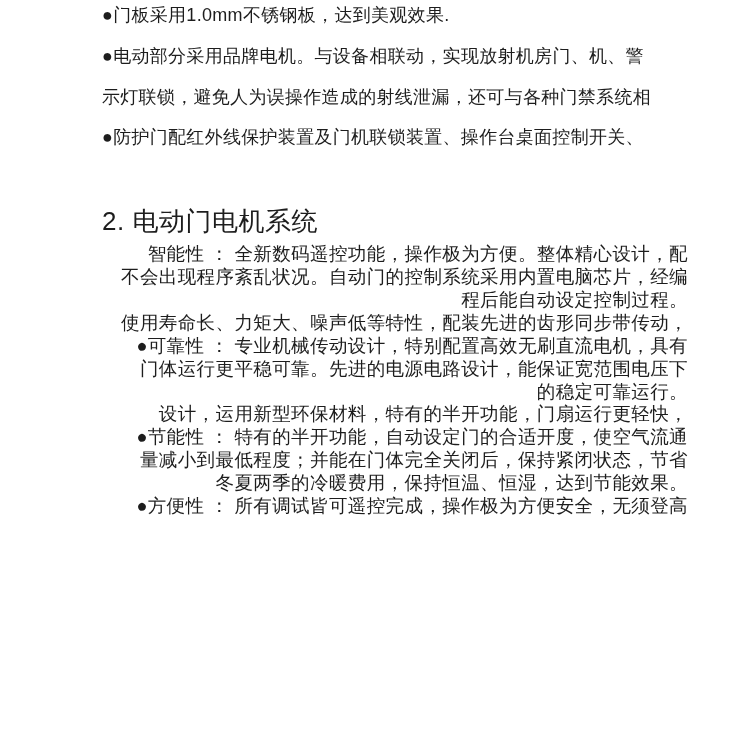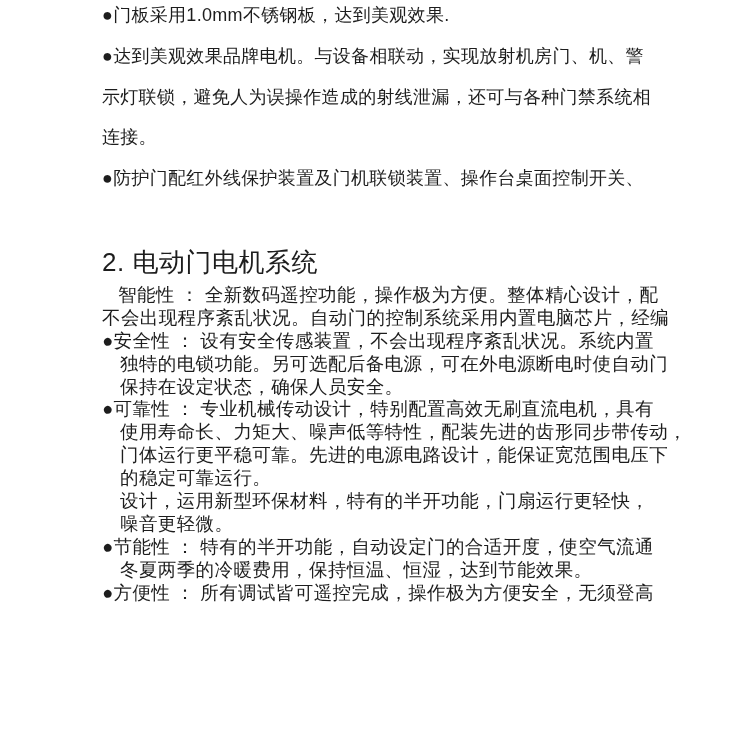--- a/index.html
+++ b/index.html
@@ -37,66 +37,61 @@
     letter-spacing: 0.5px;
   }
   
   .sec2 {
     margin-top: 5px;
     font-size: 18.5px;
     line-height: 22.9px;
     letter-spacing: 0.4px;
     white-space: nowrap;
   }
-  .sec2 .line { height: 22.9px; }
+  .sec2 .line { height: 22.9px; text-align: right; }
   .sec2 .first-indent { text-indent: 16px; }
   .sec2 .cont { padding-left: 18px; }
 </style>
 </head>
 <body>
 
 <div class="page">
 
   <div class="sec1">
     <div class="line">●门板采用1.0mm不锈钢板，达到美观效果.</div>
-    <div class="line"><span>●达到美观效果</span><span class="bold">品牌</span><span>电机。与设备相联动，实现放射机房门、机、警</span></div>
+    <div class="line"><span>●电动部分采用</span><span class="bold">品牌</span><span>电机。与设备相联动，实现放射机房门、机、警</span></div>
     <div class="line">示灯联锁，避免人为误操作造成的射线泄漏，还可与各种门禁系统相</div>
-    <div class="line">连接。</div>
     <div class="line">●防护门配红外线保护装置及门机联锁装置、操作台桌面控制开关、</div>
   </div>
 
   <h2 class="heading">2. 电动门电机系统</h2>
 
   <div class="sec2">
 
     <div>
       <div class="line first-indent">智能性 ： 全新数码遥控功能，操作极为方便。整体精心设计，配</div>
       <div class="line">不会出现程序紊乱状况。自动门的控制系统采用内置电脑芯片，经编</div>
+      <div class="line">程后能自动设定控制过程。</div>
     </div>
 
-    <div>
-      <div class="line">●安全性 ： 设有安全传感装置，不会出现程序紊乱状况。系统内置</div>
-      <div class="line cont">独特的电锁功能。另可选配后备电源，可在外电源断电时使自动门</div>
-      <div class="line cont">保持在设定状态，确保人员安全。</div>
-    </div>
 
     <div>
+      <div class="line cont">使用寿命长、力矩大、噪声低等特性，配装先进的齿形同步带传动，</div>
       <div class="line">●可靠性 ： 专业机械传动设计，特别配置高效无刷直流电机，具有</div>
-      <div class="line cont">使用寿命长、力矩大、噪声低等特性，配装先进的齿形同步带传动，</div>
       <div class="line cont">门体运行更平稳可靠。先进的电源电路设计，能保证宽范围电压下</div>
       <div class="line cont">的稳定可靠运行。</div>
     </div>
 
     <div>
       <div class="line cont">设计，运用新型环保材料，特有的半开功能，门扇运行更轻快，</div>
-      <div class="line cont">噪音更轻微。</div>
     </div>
 
     <div>
       <div class="line">●节能性 ： 特有的半开功能，自动设定门的合适开度，使空气流通</div>
+      <div class="line cont">量减小到最低程度；并能在门体完全关闭后，保持紧闭状态，节省</div>
       <div class="line cont">冬夏两季的冷暖费用，保持恒温、恒湿，达到节能效果。</div>
     </div>
 
     <div>
       <div class="line">●方便性 ： 所有调试皆可遥控完成，操作极为方便安全，无须登高</div>
     </div>
 
   </div>
 </div>
 

